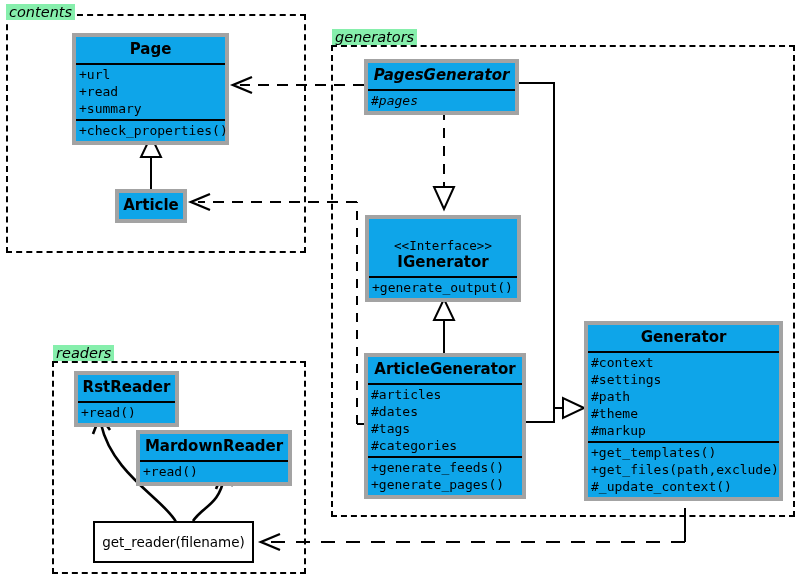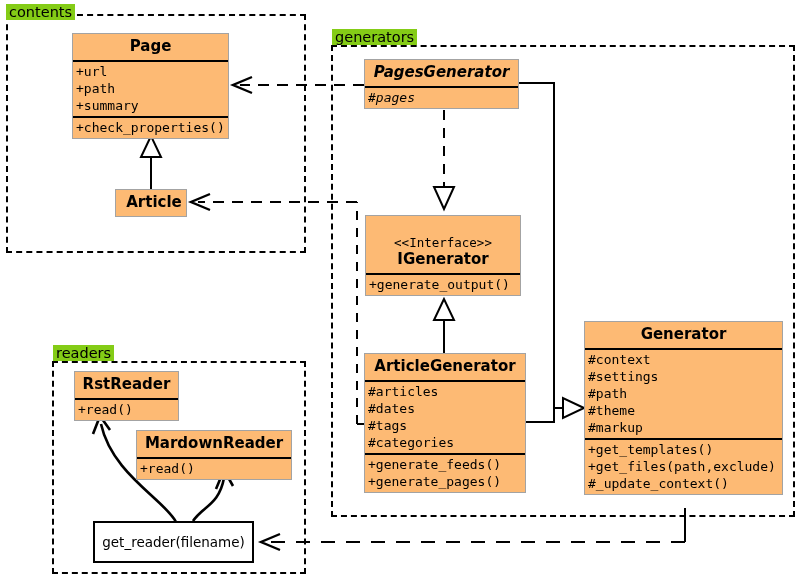--- a/index.html
+++ b/index.html
@@ -19,22 +19,22 @@
     position: absolute;
     left: 0; top: 0;
     width: 803px;
     height: 579px;
     pointer-events: none;
   }
   
   .uml-class {
     position: absolute;
     box-sizing: border-box;
-    border: 1px solid #a3a3a3;
-    background: #fdba74;
+    border: 4px solid #a3a3a3;
+    background: #0ea5e9;
     z-index: 5;
   }
   .uml-title {
     box-sizing: border-box;
     text-align: center;
     font-weight: bold;
     font-size: 15px;
     color: #000;
     padding: 4px 4px 5px 4px;
     line-height: 17px;
@@ -76,27 +76,28 @@
   
   .package {
     position: absolute;
     box-sizing: border-box;
     background: transparent;
     z-index: 1;
   }
   .pkg-dashdot { border: 2px dashed #000; }
   .pkg-label {
     position: absolute;
-    background: #84cc16;
+    background: #86efac;
     font-size: 14.5px;
     color: #000;
     padding: 0 3px;
     line-height: 16px;
     z-index: 3;
     white-space: nowrap;
+    font-style: italic;
   }
 </style>
 </head>
 <body>
 
 <div id="canvas">
 
   <div class="package pkg-dashdot" style="left:6px; top:14px; width:300px; height:239px;"></div>
   <div class="pkg-label" style="left:6px; top:4px;">contents</div>
 
@@ -155,30 +156,30 @@
     <g>
       <path d="M 193,521 C 203,506 219,505 224,478" fill="none" stroke="#000" stroke-width="2.6"></path>
       <polyline points="216,489 224,470 233,486" fill="none" stroke="#000" stroke-width="2.6"></polyline>
     </g>
   </svg>
 
   <div class="uml-class" style="left:72px; top:33px; width:157px;">
     <div class="uml-title">Page</div>
     <div class="uml-compartment">
       <div>+url</div>
-      <div>+path</div>
+      <div>+read</div>
       <div>+summary</div>
     </div>
     <div class="uml-compartment">
       <div>+check_properties()</div>
     </div>
   </div>
 
   <div class="uml-class" style="left:115px; top:189px; width:72px;">
-    <div class="uml-title" style="padding:4px 4px 5px 10px;">Article</div>
+    <div class="uml-title" style="padding:4px 4px 5px 4px;">Article</div>
   </div>
 
   <div class="uml-class" style="left:364px; top:59px; width:155px;font-style:italic;">
     <div class="uml-title">PagesGenerator</div>
     <div class="uml-compartment">
       <div>#pages</div>
     </div>
   </div>
 
   <div class="uml-class" style="left:365px; top:215px; width:156px;">

